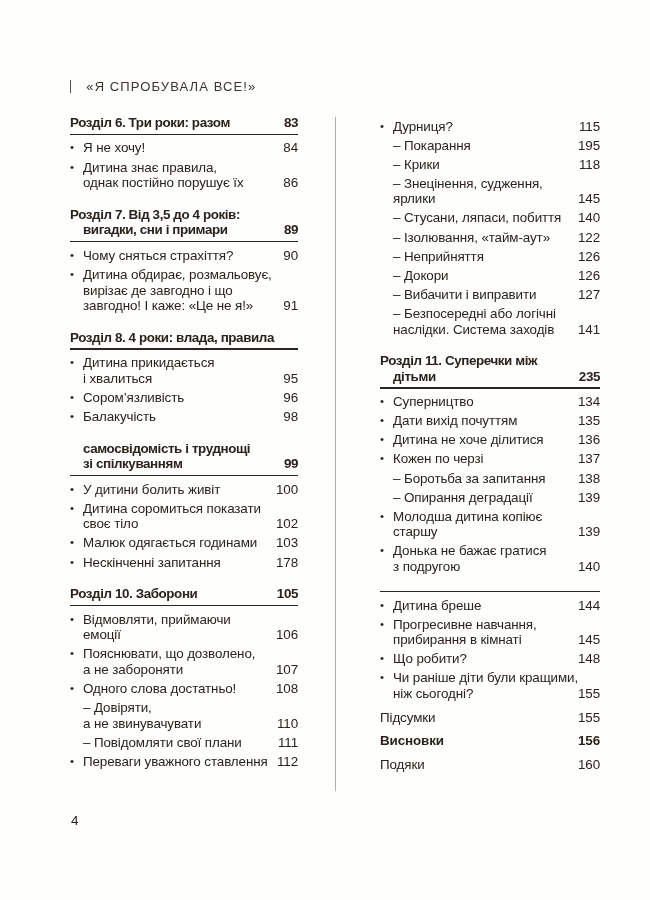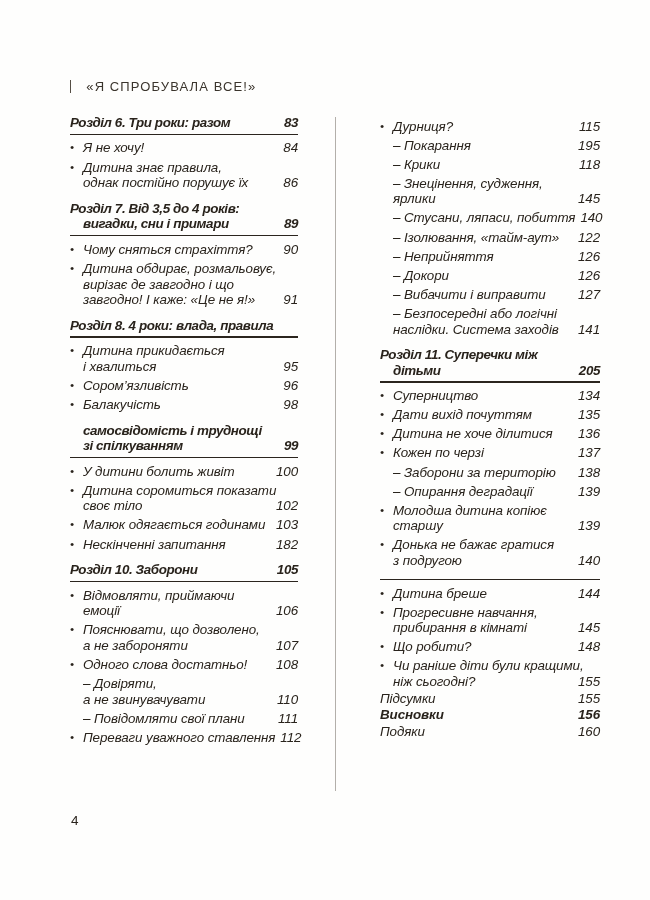--- a/index.html
+++ b/index.html
@@ -19,26 +19,26 @@
     position: absolute; left: 70px; top: 79px;
     display: flex; align-items: center;
     font-size: 13px; letter-spacing: 1.1px;
     color: #3a342c; font-weight: 400;
   }
   .rh-bar { width: 1.3px; height: 13px; background: #554e45; margin-right: 15px; }
   .divider {
     position: absolute; left: 335px; top: 117px;
     width: 1.4px; height: 674px; background: #b3afaa;
   }
-  .col { position: absolute; top: 115px; font-size: 13.4px; letter-spacing: -0.1px; font-style: italic; }
+  .col { position: absolute; top: 115px; font-size: 13.4px; letter-spacing: -0.1px; }
   .col-left  { left: 70px;  width: 228px; }
   .col-right { left: 380px; width: 220px; }
-  .block { margin-top: 10px; }
+  .block { margin-top: 16px; }
   .block:first-child { margin-top: 0; }
-  .entryblk { margin-top: 1px; }
+  .entryblk { margin-top: 8px; }
   .line { display: flex; align-items: flex-start; line-height: 15.6px; }
   .marker { flex: 0 0 13px; font-size: 11.5px; line-height: 15.6px; color: #29231c; }
   .txt { white-space: nowrap; flex: 0 1 auto; }
   .pg { margin-left: auto; flex: 0 0 auto; padding-left: 5px; }
   .item { margin-top: 3.5px; }
   .heading .txt, .heading .pg { font-weight: 700; letter-spacing: -0.4px; }
   .hcont { padding-left: 13px; }
   .rule { height: 1.4px; background: #2b251e; margin: 3px 0 5.5px 0; }
   .bold .txt, .bold .pg { font-weight: 700; }
   .folio { position: absolute; left: 71px; top: 813px; font-size: 13.5px; color: #29231c; }
@@ -174,21 +174,21 @@
           <div class="line">
             <span class="marker">•</span>
             <span class="txt">Малюк одягається годинами</span>
             <span class="pg">103</span>
           </div>
         </div>
         <div class="item">
           <div class="line">
             <span class="marker">•</span>
             <span class="txt">Нескінченні запитання</span>
-            <span class="pg">182</span>
+            <span class="pg">178</span>
           </div>
         </div>
       </div>
       <div class="block">
         <div class="line heading">
           <span class="txt">Розділ 10. Заборони</span>
           <span class="pg">105</span>
         </div>
         <div class="rule"></div>
         <div class="item">
@@ -327,21 +327,21 @@
             <span class="pg">141</span>
           </div>
         </div>
       </div>
       <div class="block">
         <div class="line heading">
           <span class="txt">Розділ 11. Суперечки між</span>
         </div>
         <div class="line heading hcont">
           <span class="txt">дітьми</span>
-          <span class="pg">205</span>
+          <span class="pg">235</span>
         </div>
         <div class="rule"></div>
         <div class="item">
           <div class="line">
             <span class="marker">•</span>
             <span class="txt">Суперництво</span>
             <span class="pg">134</span>
           </div>
         </div>
         <div class="item">
@@ -361,21 +361,21 @@
         <div class="item">
           <div class="line">
             <span class="marker">•</span>
             <span class="txt">Кожен по черзі</span>
             <span class="pg">137</span>
           </div>
         </div>
         <div class="item">
           <div class="line">
             <span class="marker"></span>
-            <span class="txt">– Заборони за територію</span>
+            <span class="txt">– Боротьба за запитання</span>
             <span class="pg">138</span>
           </div>
         </div>
         <div class="item">
           <div class="line">
             <span class="marker"></span>
             <span class="txt">– Опирання деградації</span>
             <span class="pg">139</span>
           </div>
         </div>

